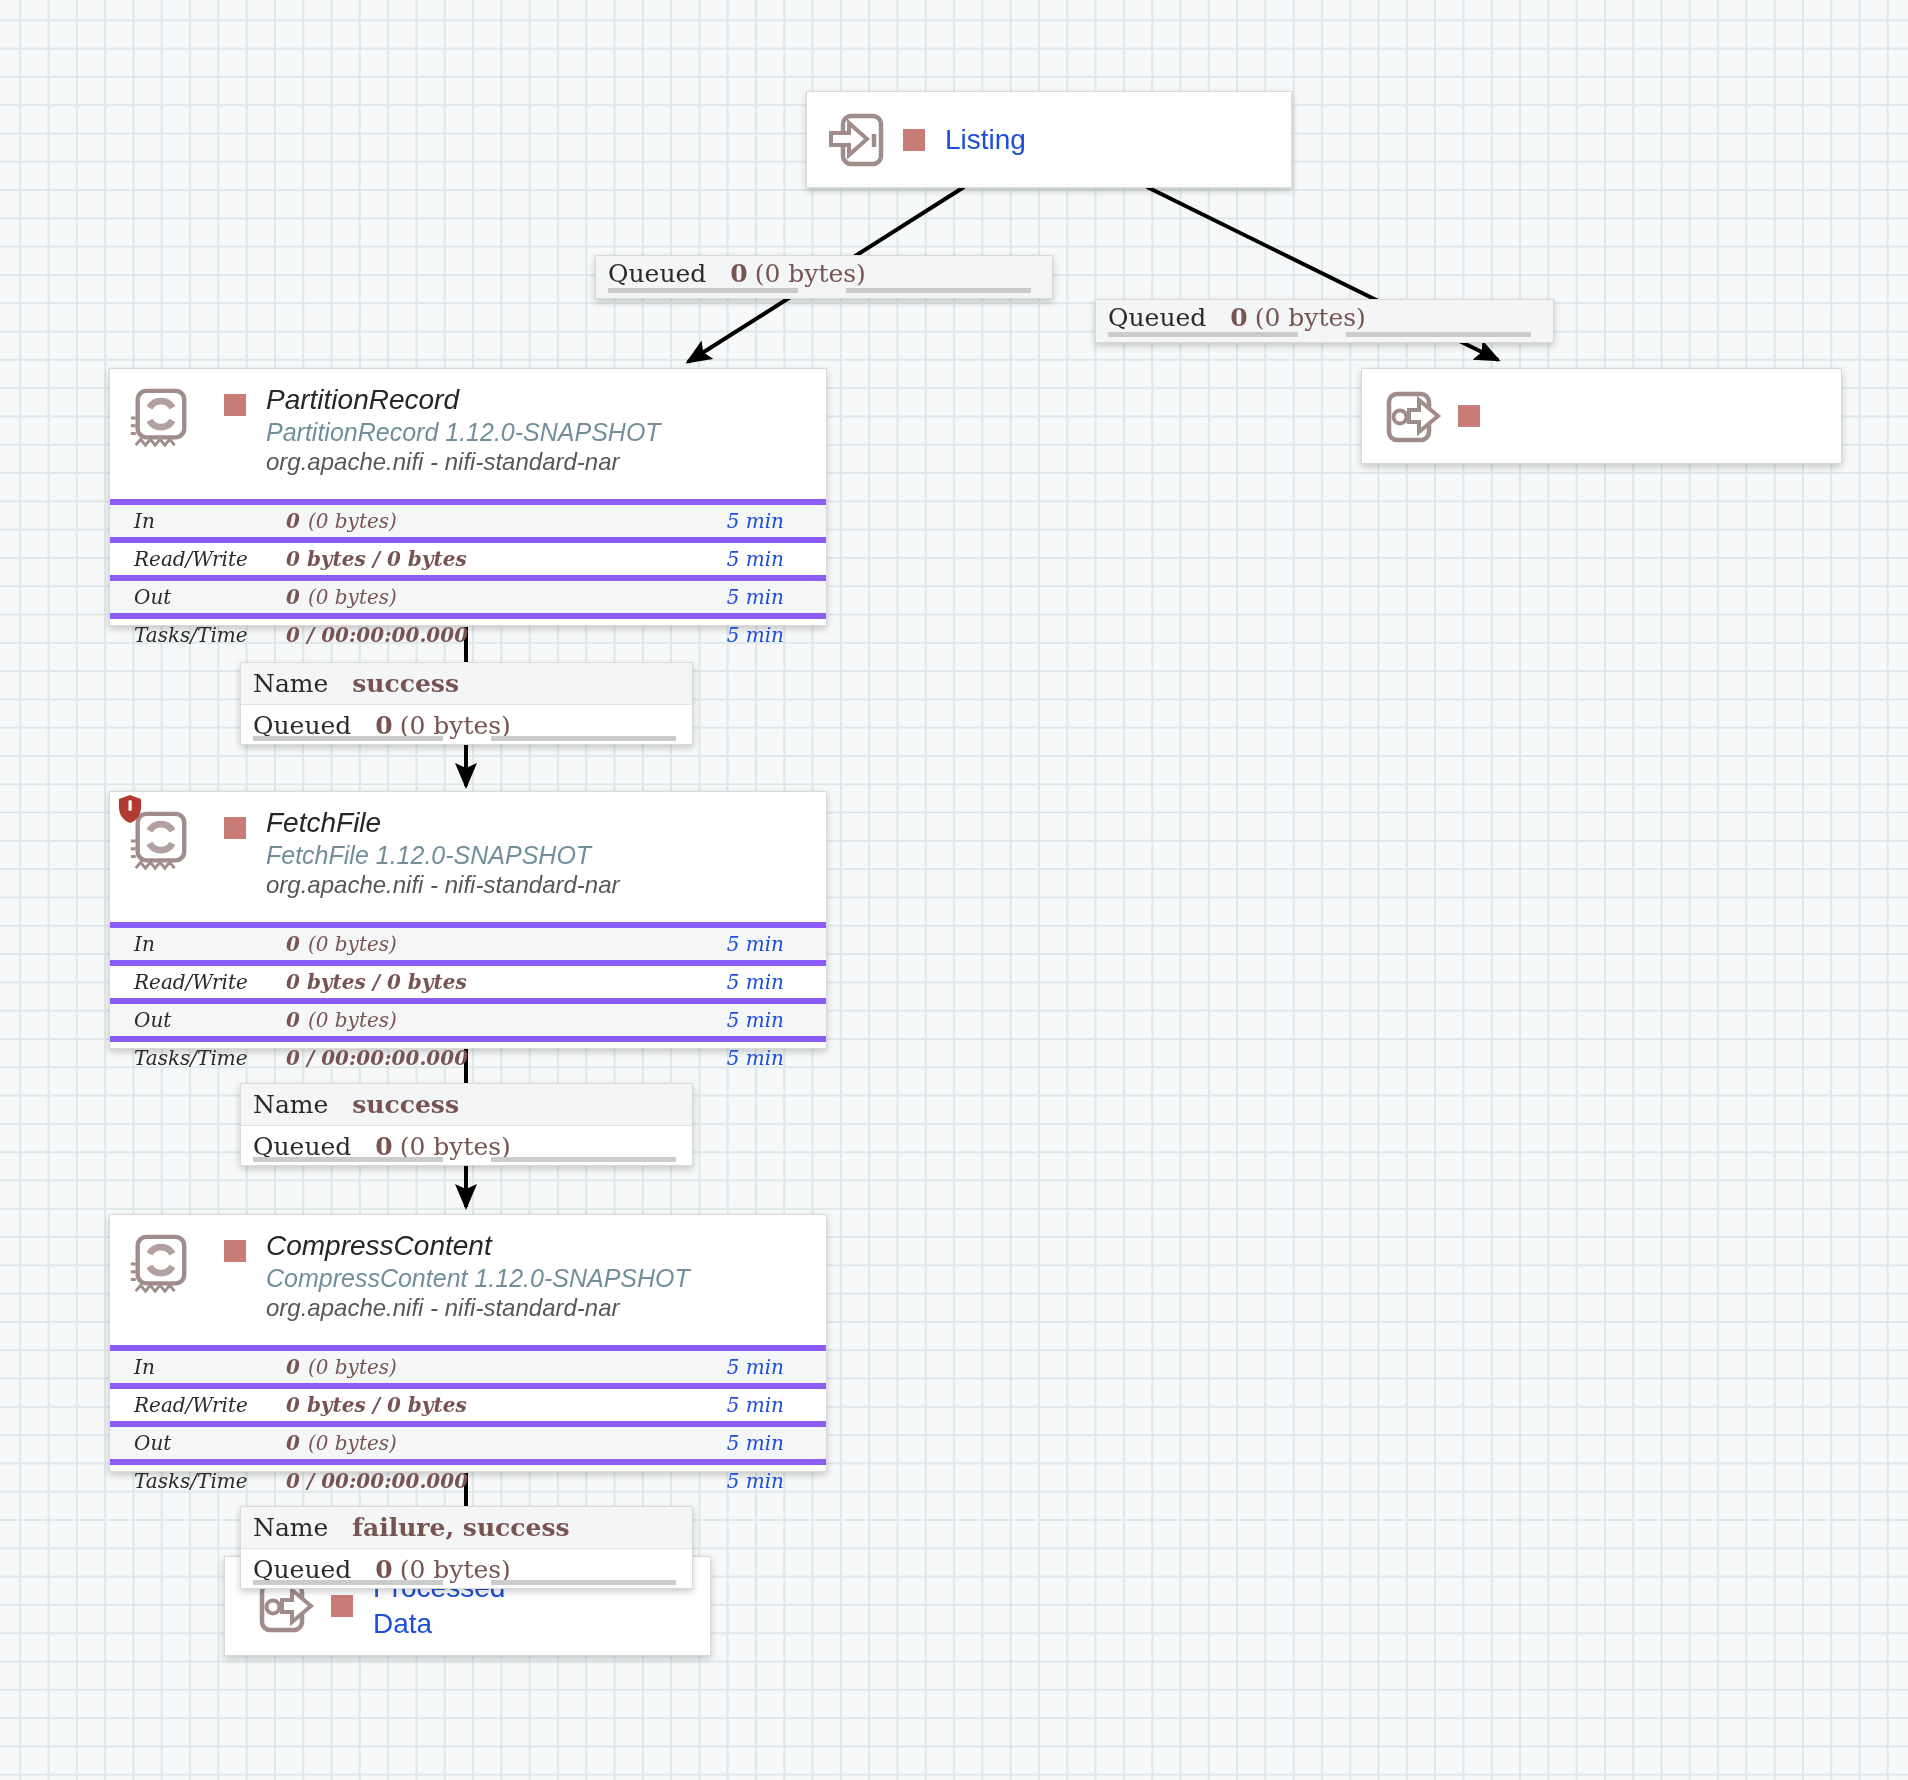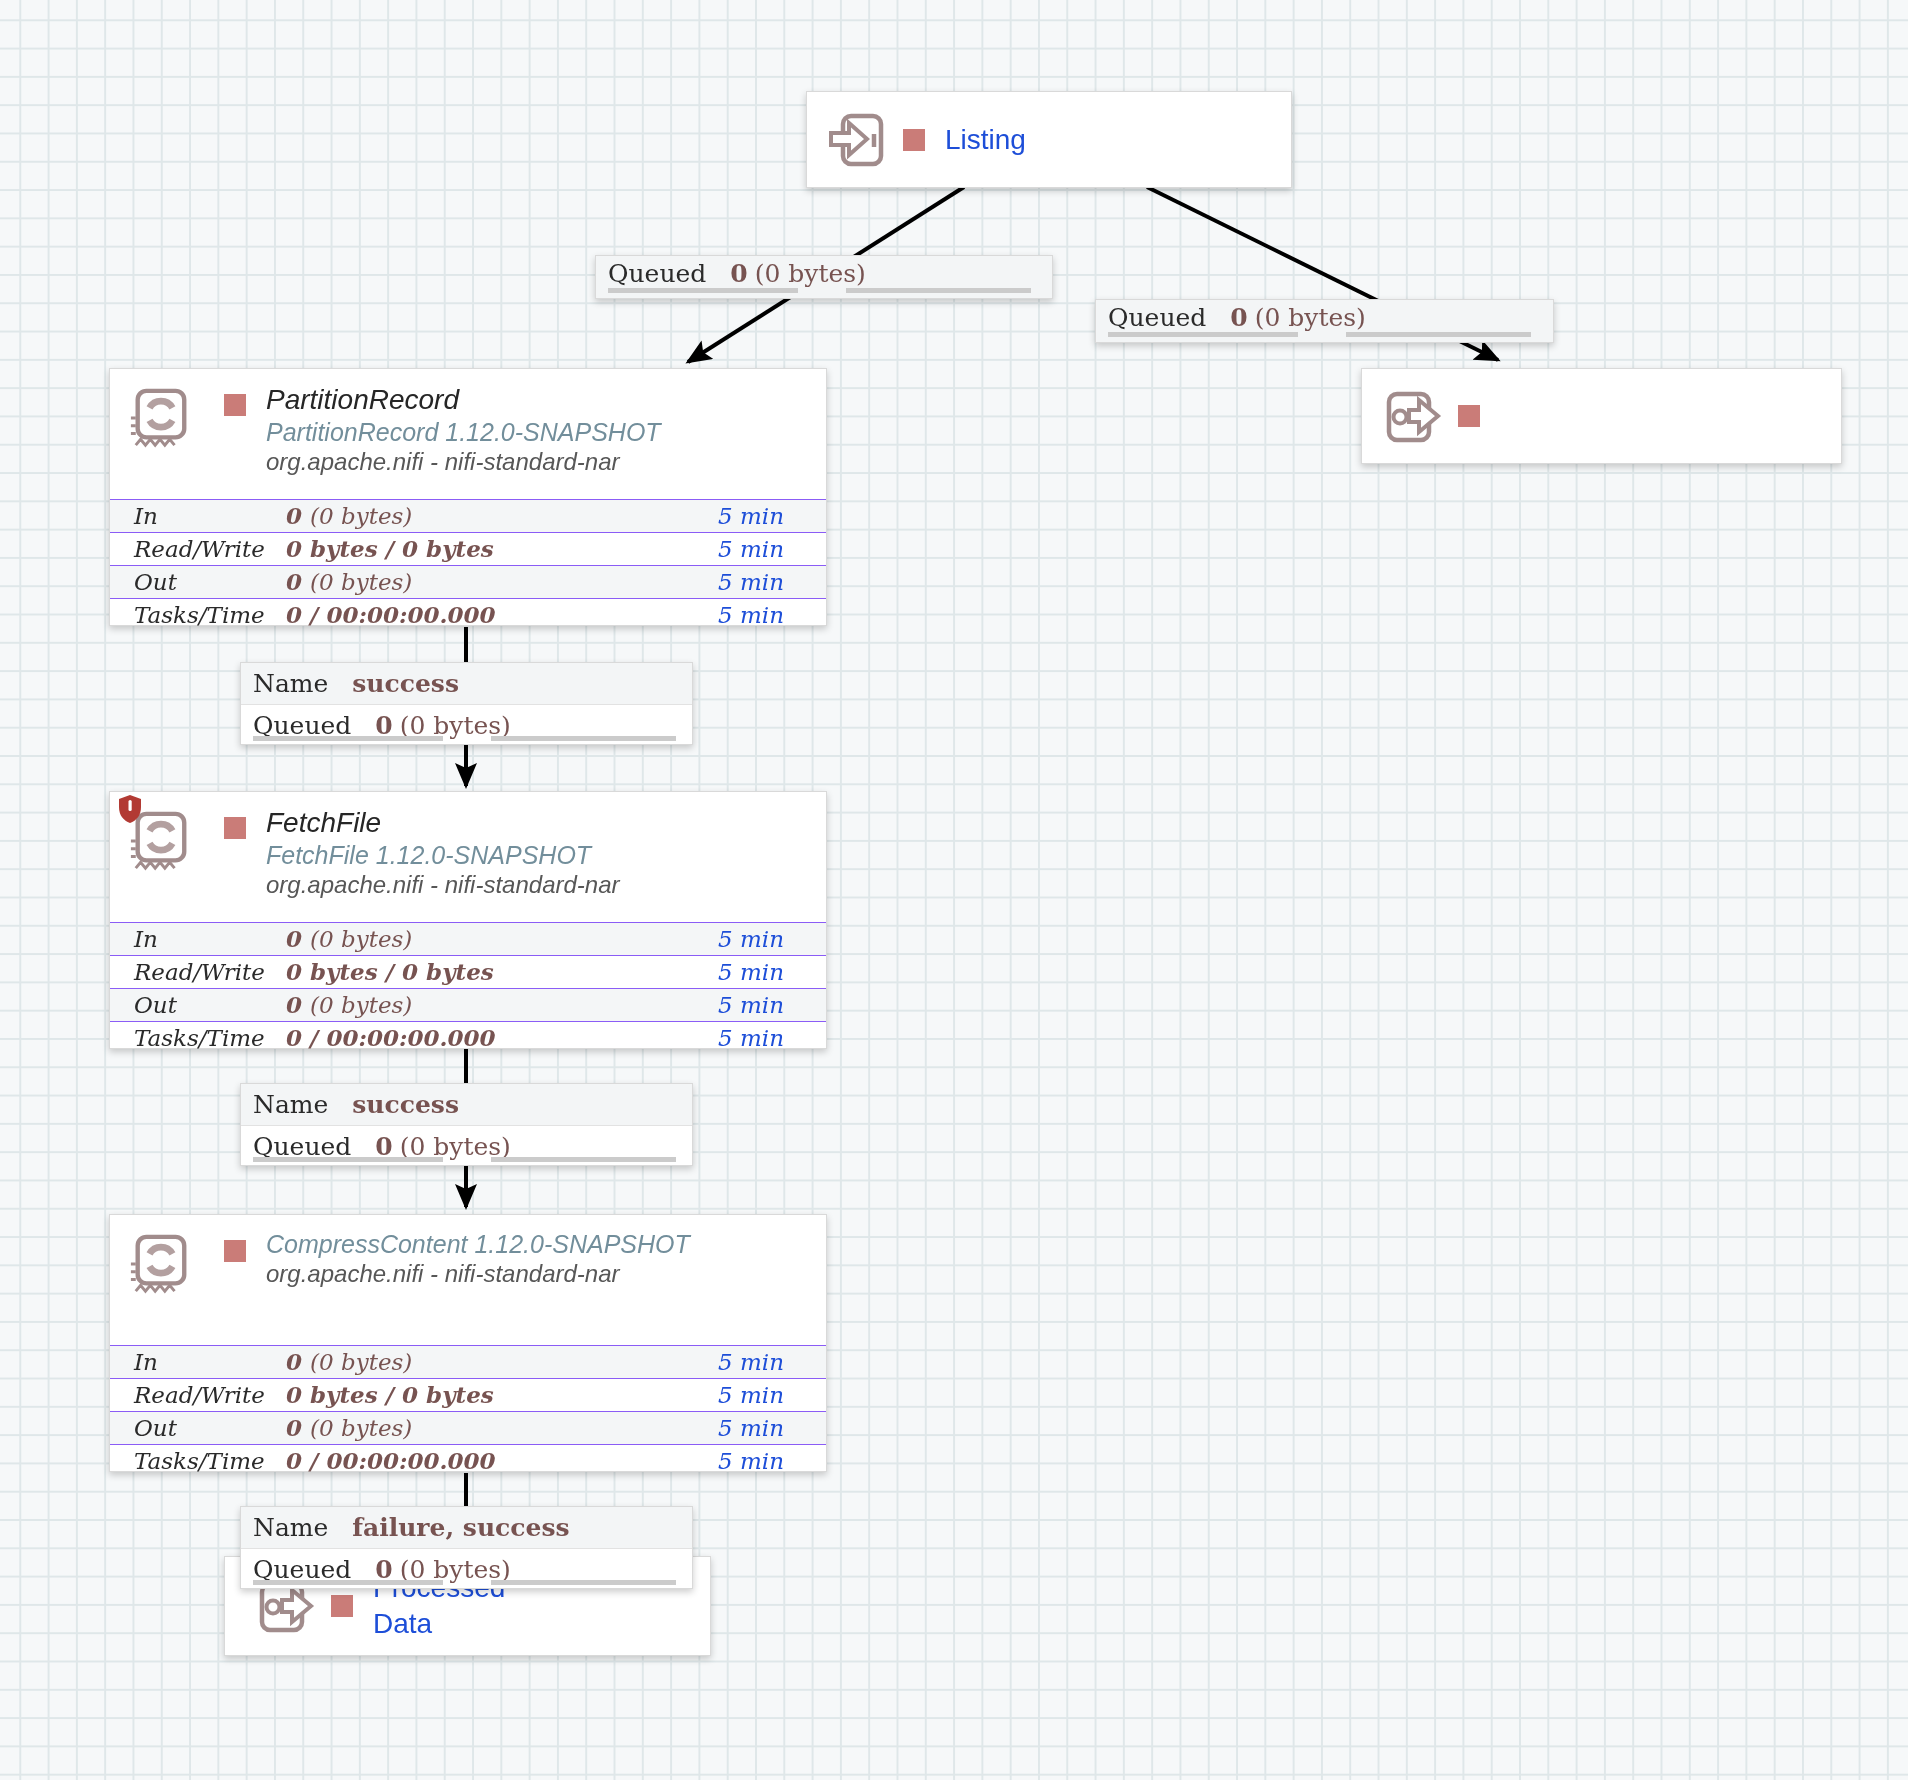--- a/index.html
+++ b/index.html
@@ -20,22 +20,22 @@
   .processor{width:718px;height:258px;font-style:italic;}
   .proc-header{position:relative;height:130px;background:#fff;}
   .proc-icon{position:absolute;left:18px;top:16px;width:64px;height:64px;}
   .shield-icon{position:absolute;left:8px;top:2px;width:24px;height:30px;z-index:3;}
   .status-square{position:absolute;left:114px;top:25px;width:22px;height:22px;background:#ca7c78;}
   .proc-titles{position:absolute;left:156px;top:14px;}
   .proc-name{font-size:28px;line-height:34px;color:#262626;font-weight:500;}
   .proc-type{font-size:25px;line-height:31px;color:#728e9b;}
   .proc-bundle{font-size:24px;line-height:27px;color:#575757;}
   .stat-row{position:relative;height:32px;line-height:32px;
-            font-family:"DejaVu Serif",serif;font-size:23px;color:#2a2a2a;
-            border-top:1px solid #8b5cf6;}
+            font-family:"DejaVu Serif",serif;font-size:20px;color:#2a2a2a;
+            border-top:6px solid #8b5cf6;}
   .stat-row.odd{background:#f4f6f7;}
   .stat-label{position:absolute;left:24px;}
   .stat-value{position:absolute;left:176px;color:#775351;}
   .stat-value b{font-weight:700;}
   .stat-value .sz{margin-left:8px;font-weight:400;}
   .stat-time{position:absolute;right:42px;color:#1d4ed8;}
   
   .port{display:flex;align-items:center;padding-left:22px;}
   .port-icon{width:58px;height:58px;flex:0 0 aupx;}
   .port .status-square{position:static;margin-left:16px;margin-right:20px;flex:0 0 auto;}
@@ -212,20 +212,21 @@
   <div class="proc-header">
     <svg class="proc-icon" viewBox="0 0 66 66">
       <rect x="10" y="6" width="48" height="48" rx="9" fill="none" stroke="#a18c8c" stroke-width="4.5"></rect>
       <path d="M22.2,23.5 A13.5,13.5 0 0 1 45.8,23.5" fill="none" stroke="#b3a0a0" stroke-width="7"></path>
       <path d="M45.8,36.5 A13.5,13.5 0 0 1 22.2,36.5" fill="none" stroke="#b3a0a0" stroke-width="7"></path>
       <path d="M8,62 l5,-6 5,6 5,-6 5,6 5,-6 5,6 5,-6 5,6" fill="none" stroke="#a18c8c" stroke-width="3"></path>
       <path d="M3,34 h5 M3,42 h5 M3,50 h5" stroke="#a18c8c" stroke-width="3"></path>
     </svg>
     <div class="status-square"></div>
     <div class="proc-titles">
+      <div class="proc-name">CompressContent</div>
       <div class="proc-type">CompressContent 1.12.0-SNAPSHOT</div>
       <div class="proc-bundle">org.apache.nifi - nifi-standard-nar</div>
     </div>
   </div>
   <div class="stat-row odd">
     <span class="stat-label">In</span>
     <span class="stat-value"><b>0</b><span class="sz">(0 bytes)</span></span>
     <span class="stat-time">5 min</span>
   </div>
   <div class="stat-row">

